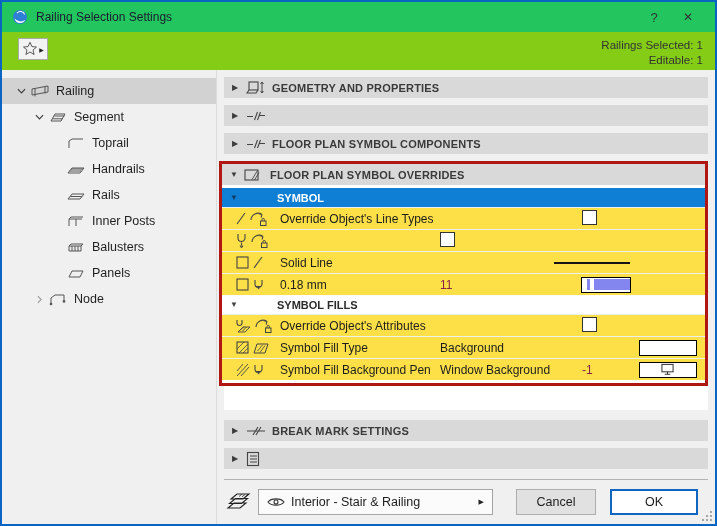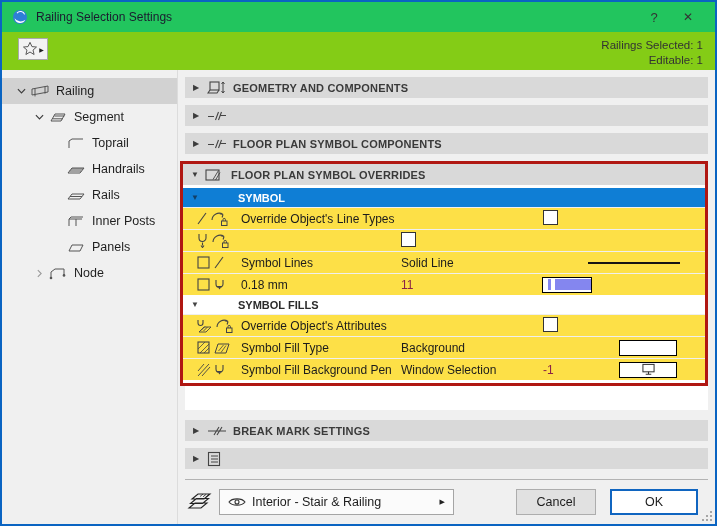--- a/index.html
+++ b/index.html
@@ -22,21 +22,21 @@
   .winbtn.close{ font-size:12px;}
 
   
   .band{ height:38px; background:#84cc16; display:flex; align-items:flex-start; padding:6px 12px 0 16px; flex:0 0 auto;}
   .fav-btn{ width:30px; height:22px; border:1px solid #a9a9a9; background:#f3f3f3; display:flex; align-items:center; justify-content:center; gap:1px;}
   .fav-btn .flyout{ font-size:6px; color:#222;}
   .counts{ margin-left:auto; text-align:right; font-size:11.5px; color:#333; line-height:15px;}
 
   
   .bodyrow{ flex:1; display:flex; min-height:0;}
-  .tree{ width:176px; flex:0 0 auto; padding-top:8px; border-right:1px solid #dcdcdc;}
+  .tree{ width:215px; flex:0 0 auto; padding-top:8px; border-right:1px solid #dcdcdc;}
   .trow{ height:26px; display:flex; align-items:center; font-size:12.5px; color:#1f1f1f; padding-right:4px;}
   .trow.selected{ background:var(--selected-row,#d2d2d2);}
   .tw{ width:14px; display:inline-flex; justify-content:center; flex:0 0 auto;}
   .ticon{ width:24px; display:inline-flex; justify-content:center; margin-right:4px; flex:0 0 auto;}
   .lvl0{ padding-left:12px;} .lvl1{ padding-left:30px;} .lvl2{ padding-left:62px;}
 
   .panel{ flex:1; padding:7px 7px 0 7px; display:flex; flex-direction:column; min-width:0;}
 
   .acc{ height:21px; background:#d9d9d9; display:flex; align-items:center; margin-bottom:7px; padding-left:8px; flex:0 0 auto;}
   .acc-arrow{ width:14px; font-size:8px; color:#3c3c3c; flex:0 0 auto;}
@@ -189,20 +189,28 @@
         <span class="ticon">
             <svg width="20" height="14" viewBox="0 0 20 14">
               <path d="M3 12V5h13 M3 5l2-2h12 M10 5v7" fill="none" stroke="#555" stroke-width="1"></path>
             </svg>
           </span>
         <span>Inner Posts</span>
       </div>
       <div class="trow lvl2">
         <span class="ticon">
             <svg width="20" height="14" viewBox="0 0 20 14">
+              <path d="M3 11V6h12v5z M6 6v5 M9 6v5 M12 6v5 M3 6l2-2h12l-2 2" fill="none" stroke="#555" stroke-width="1"></path>
+            </svg>
+          </span>
+        <span>Balusters</span>
+      </div>
+      <div class="trow lvl2">
+        <span class="ticon">
+            <svg width="20" height="14" viewBox="0 0 20 14">
               <path d="M3 11l3-6h11l-3 6z" fill="none" stroke="#555" stroke-width="1"></path>
             </svg>
           </span>
         <span>Panels</span>
       </div>
       <div class="trow lvl1">
         <span class="tw">
             <svg width="5" height="9" viewBox="0 0 6 10">
               <path d="M1 1l4 4-4 4" fill="none" stroke="#9a9a9a" stroke-width="1.3"></path>
             </svg>
@@ -222,21 +230,21 @@
 
       <div class="acc">
         <span class="acc-arrow">▶</span>
         <span class="acc-icon">
             <svg width="19" height="16" viewBox="0 0 19 16">
               <rect x="3" y="2" width="9" height="8" fill="none" stroke="#444" stroke-width="1.1"></rect>
               <path d="M3 10l-2 3h9l2-3" fill="none" stroke="#444" stroke-width="1.1"></path>
               <path d="M16 2v11 M16 2l-1.5 2 M16 2l1.5 2 M16 13l-1.5-2 M16 13l1.5-2" stroke="#444" fill="none" stroke-width="1"></path>
             </svg>
           </span>
-        <span class="acc-label">GEOMETRY AND COMPONENTS</span>
+        <span class="acc-label">GEOMETRY AND PROPERTIES</span>
       </div>
 
       <div class="acc">
         <span class="acc-arrow">▶</span>
         <span class="acc-icon">
             <svg width="20" height="12" viewBox="0 0 20 12">
               <path d="M1 6.5h6 M13 5.5h6 M8.5 10L11.5 2 M11.5 10L14.5 2" fill="none" stroke="#444" stroke-width="1.1"></path>
             </svg>
           </span>
       </div>
@@ -303,21 +311,20 @@
 
         <div class="orow">
           <span class="ricon">
             <svg width="15" height="15" viewBox="0 0 15 15">
                 <rect x="1" y="2" width="11" height="11" fill="none" stroke="#444" stroke-width="1.1"></rect>
               </svg>
             <svg width="11" height="15" viewBox="0 0 11 15">
                 <path d="M1 13L9 2" stroke="#444" fill="none" stroke-width="1.1"></path>
               </svg>
           </span>
-          <span class="rlabel">Symbol Lines</span>
           <span class="rvalue">Solid Line</span>
           <span></span>
           <span class="rctrl">
               <span class="linepreview"></span>
             </span>
         </div>
 
         <div class="orow">
           <span class="ricon">
             <svg width="15" height="15" viewBox="0 0 15 15">
@@ -383,21 +390,21 @@
         <div class="orow">
           <span class="ricon">
             <svg width="15" height="15" viewBox="0 0 15 15">
                 <path d="M1 9L7 2 M1 14L12 2 M5 14L13 5" stroke="#444" stroke-width=".9" fill="none"></path>
               </svg>
             <svg width="12" height="15" viewBox="0 0 12 15">
                 <path d="M2 3v4a3.5 3.5 0 0 0 7 0V3 M5.5 11.5l-1.5-2h3z" fill="none" stroke="#444" stroke-width="1.1"></path>
               </svg>
           </span>
           <span class="rlabel">Symbol Fill Background Pen</span>
-          <span class="rvalue">Window Selection</span>
+          <span class="rvalue">Window Background</span>
           <span class="rpen">-1</span>
           <span class="rctrl">
             <span class="swatch monitor">
               <span>
                   <svg width="15" height="13" viewBox="0 0 16 14">
                     <rect x="2" y="1.5" width="12" height="8" fill="none" stroke="#333" stroke-width="1.1"></rect>
                     <path d="M8 9.5v2 M5 12h6" stroke="#333" stroke-width="1.1" fill="none"></path>
                   </svg>
                 </span>
             </span>

